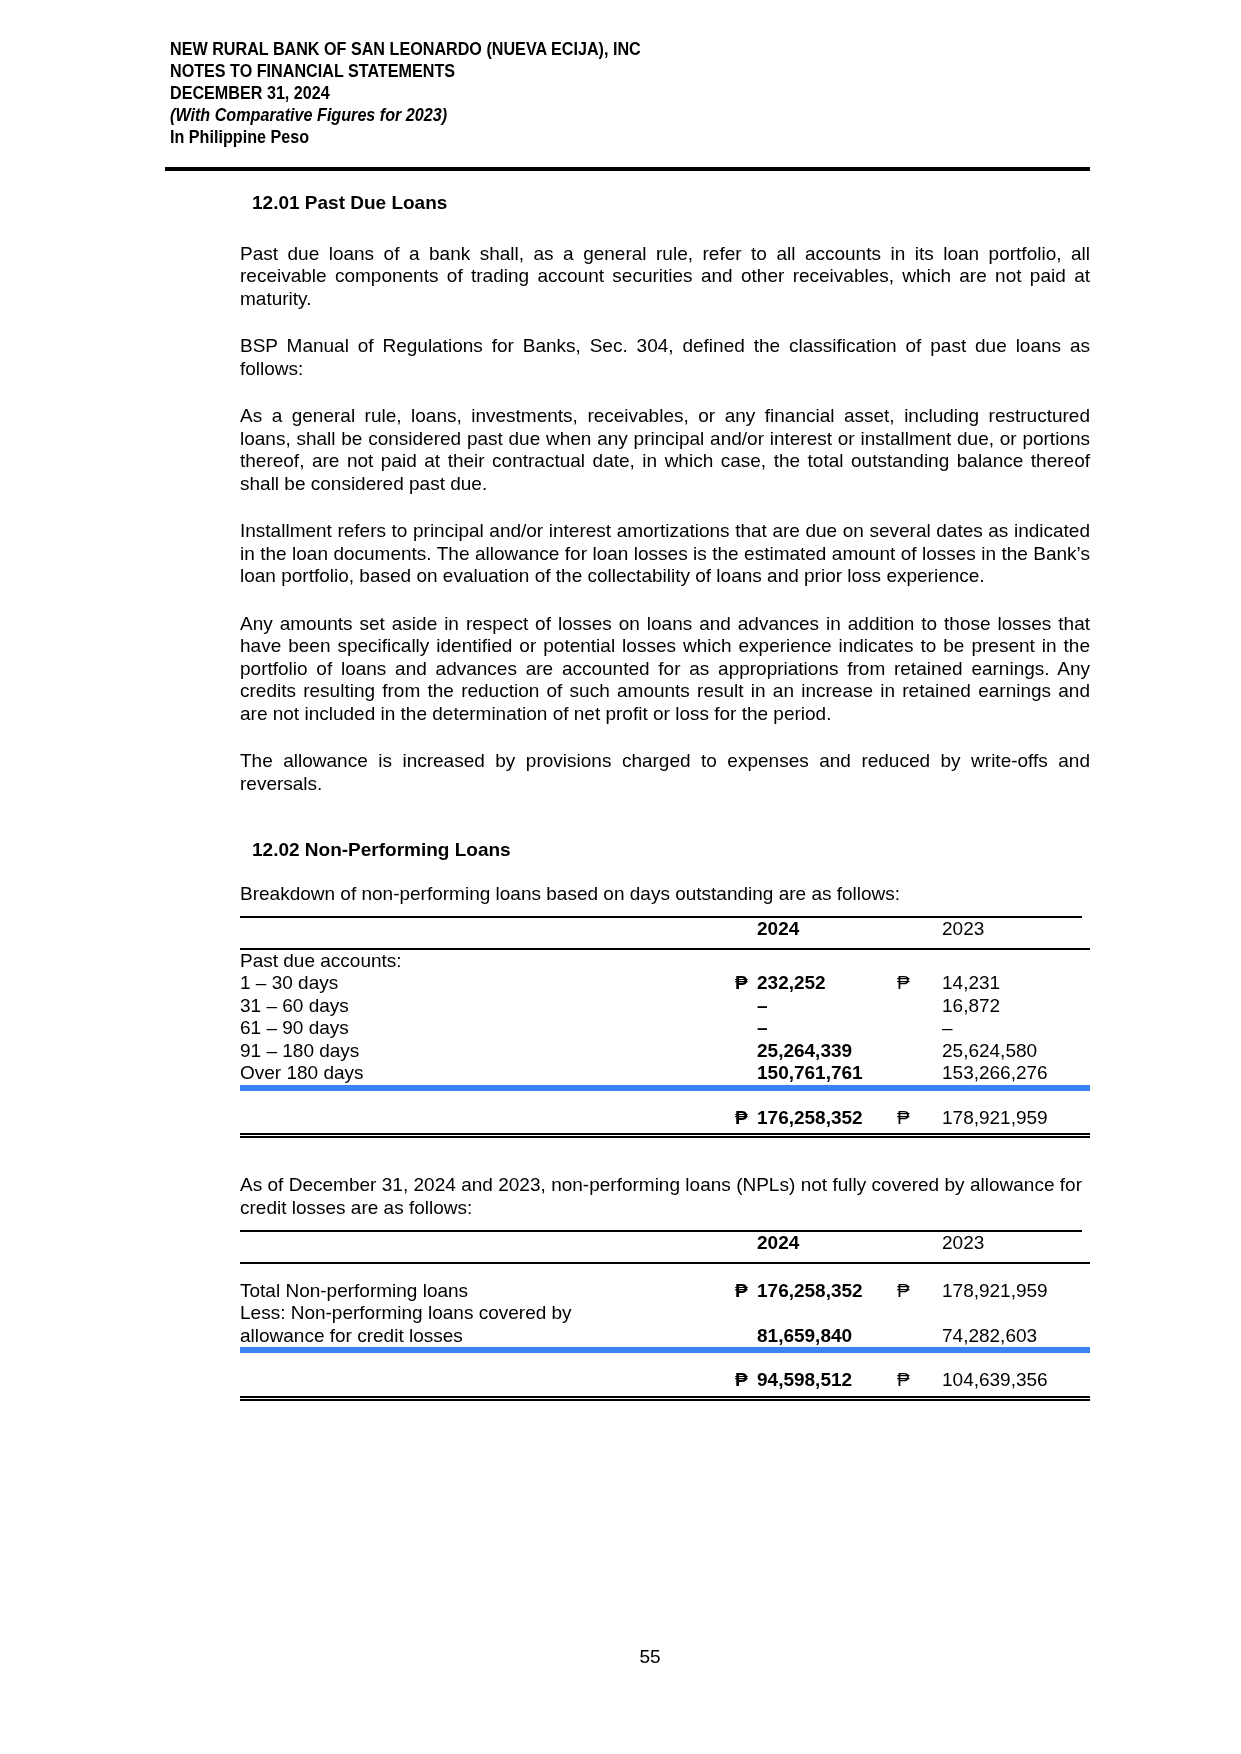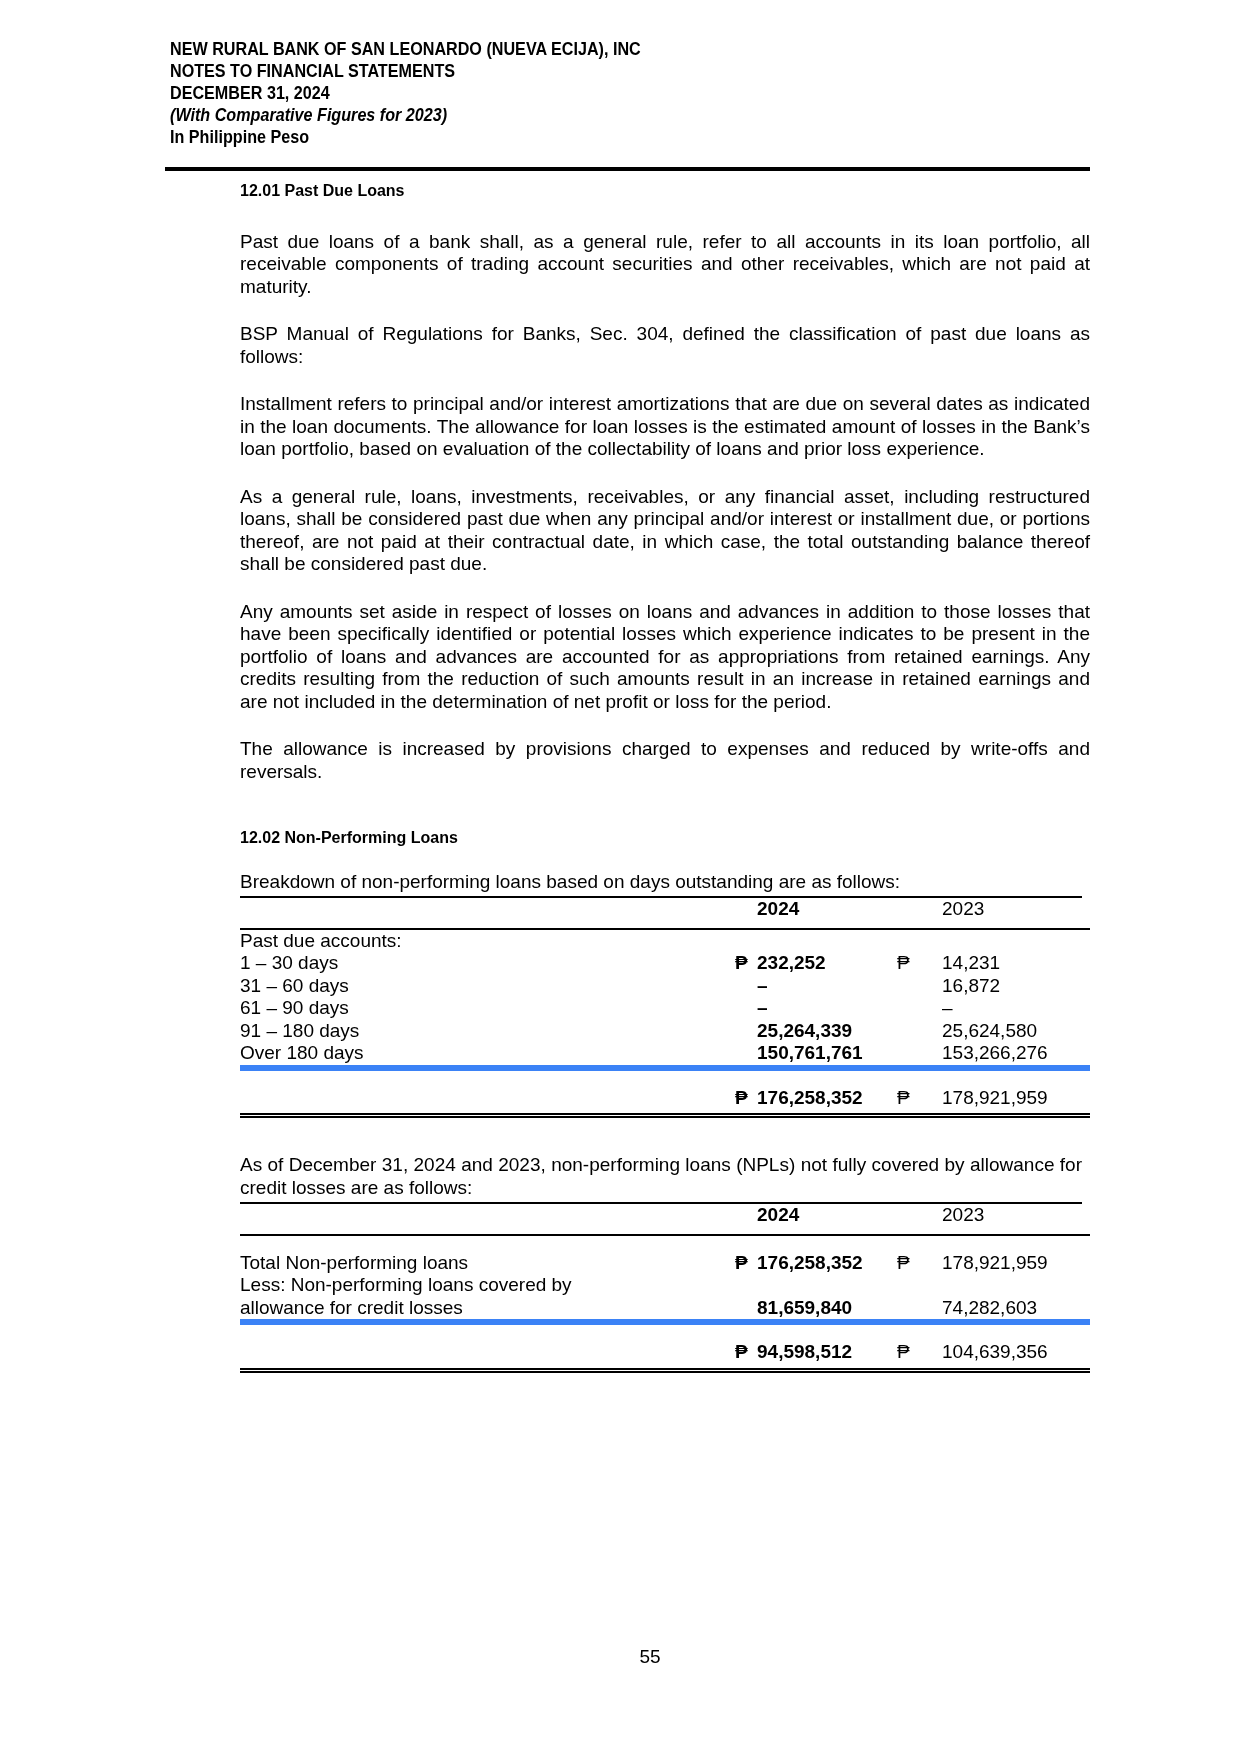--- a/index.html
+++ b/index.html
@@ -16,28 +16,28 @@
   
   .letterhead{
     position:absolute;left:170px;top:38px;
     font-weight:bold;line-height:22px;white-space:nowrap;
     transform:scaleX(0.85);transform-origin:0 0;
   }
   .letterhead .italic{font-style:italic;}
   .rule{position:absolute;left:165px;top:167px;width:925px;height:4px;background:#000;}
   
   .content{position:absolute;left:240px;top:180px;width:850px;text-align:justify;}
-  .sec-heading{font-weight:bold;text-align:left;margin:0;font-size:16px;}
+  .sec-heading{font-weight:bold;text-align:left;margin:12px;font-size:19px;}
   .sec-heading.second{margin-top:44px;}
   p.body{margin:25px 0 0 0;}
   p.first{margin-top:28px;}
   .tbl-caption{
     margin:21px 8px 0 0;
     border-bottom:2px solid #000;
-    padding-bottom:3px;
+    padding-bottom:11px;
     text-align:justify;
   }
   .tbl-caption.second{margin-top:36px;}
   table.fin{width:100%;border-collapse:collapse;table-layout:fixed;}
   table.fin td{padding:0;vertical-align:bottom;text-align:left;overflow:visible;}
   tr.hdr-row td{border-bottom:2px solid #000;padding-bottom:7px;}
   td.yr{text-align:right;padding-right:20px;}
   td.yr.v2cell{padding-right:37px;}
   td.cur{padding-left:0;}
   td.cur2{padding-left:28px;}
@@ -65,22 +65,22 @@
     <div class="italic">(With Comparative Figures for 2023)</div>
     <div>In Philippine Peso</div>
   </div>
   <div class="rule"></div>
 
   <div class="content">
 
     <div class="sec-heading">12.01 Past Due Loans</div>
     <p class="body first">Past due loans of a bank shall, as a general rule, refer to all accounts in its loan portfolio, all receivable components of trading account securities and other receivables, which are not paid at maturity.</p>
     <p class="body">BSP Manual of Regulations for Banks, Sec. 304, defined the classification of past due loans as follows:</p>
+    <p class="body">As a general rule, loans, investments, receivables, or any financial asset, including restructured loans, shall be considered past due when any principal and/or interest or installment due, or portions thereof, are not paid at their contractual date, in which case, the total outstanding balance thereof shall be considered past due.</p>
     <p class="body">Installment refers to principal and/or interest amortizations that are due on several dates as indicated in the loan documents. The allowance for loan losses is the estimated amount of losses in the Bank’s loan portfolio, based on evaluation of the collectability of loans and prior loss experience.</p>
-    <p class="body">As a general rule, loans, investments, receivables, or any financial asset, including restructured loans, shall be considered past due when any principal and/or interest or installment due, or portions thereof, are not paid at their contractual date, in which case, the total outstanding balance thereof shall be considered past due.</p>
     <p class="body">Any amounts set aside in respect of losses on loans and advances in addition to those losses that have been specifically identified or potential losses which experience indicates to be present in the portfolio of loans and advances are accounted for as appropriations from retained earnings. Any credits resulting from the reduction of such amounts result in an increase in retained earnings and are not included in the determination of net profit or loss for the period.</p>
     <p class="body">The allowance is increased by provisions charged to expenses and reduced by write-offs and reversals.</p>
 
     <div class="sec-heading second">12.02 Non-Performing Loans</div>
 
     <div class="tbl-caption">Breakdown of non-performing loans based on days outstanding are as follows:</div>
 
     <table class="fin">
       <colgroup>
         <col style="width:495px">

